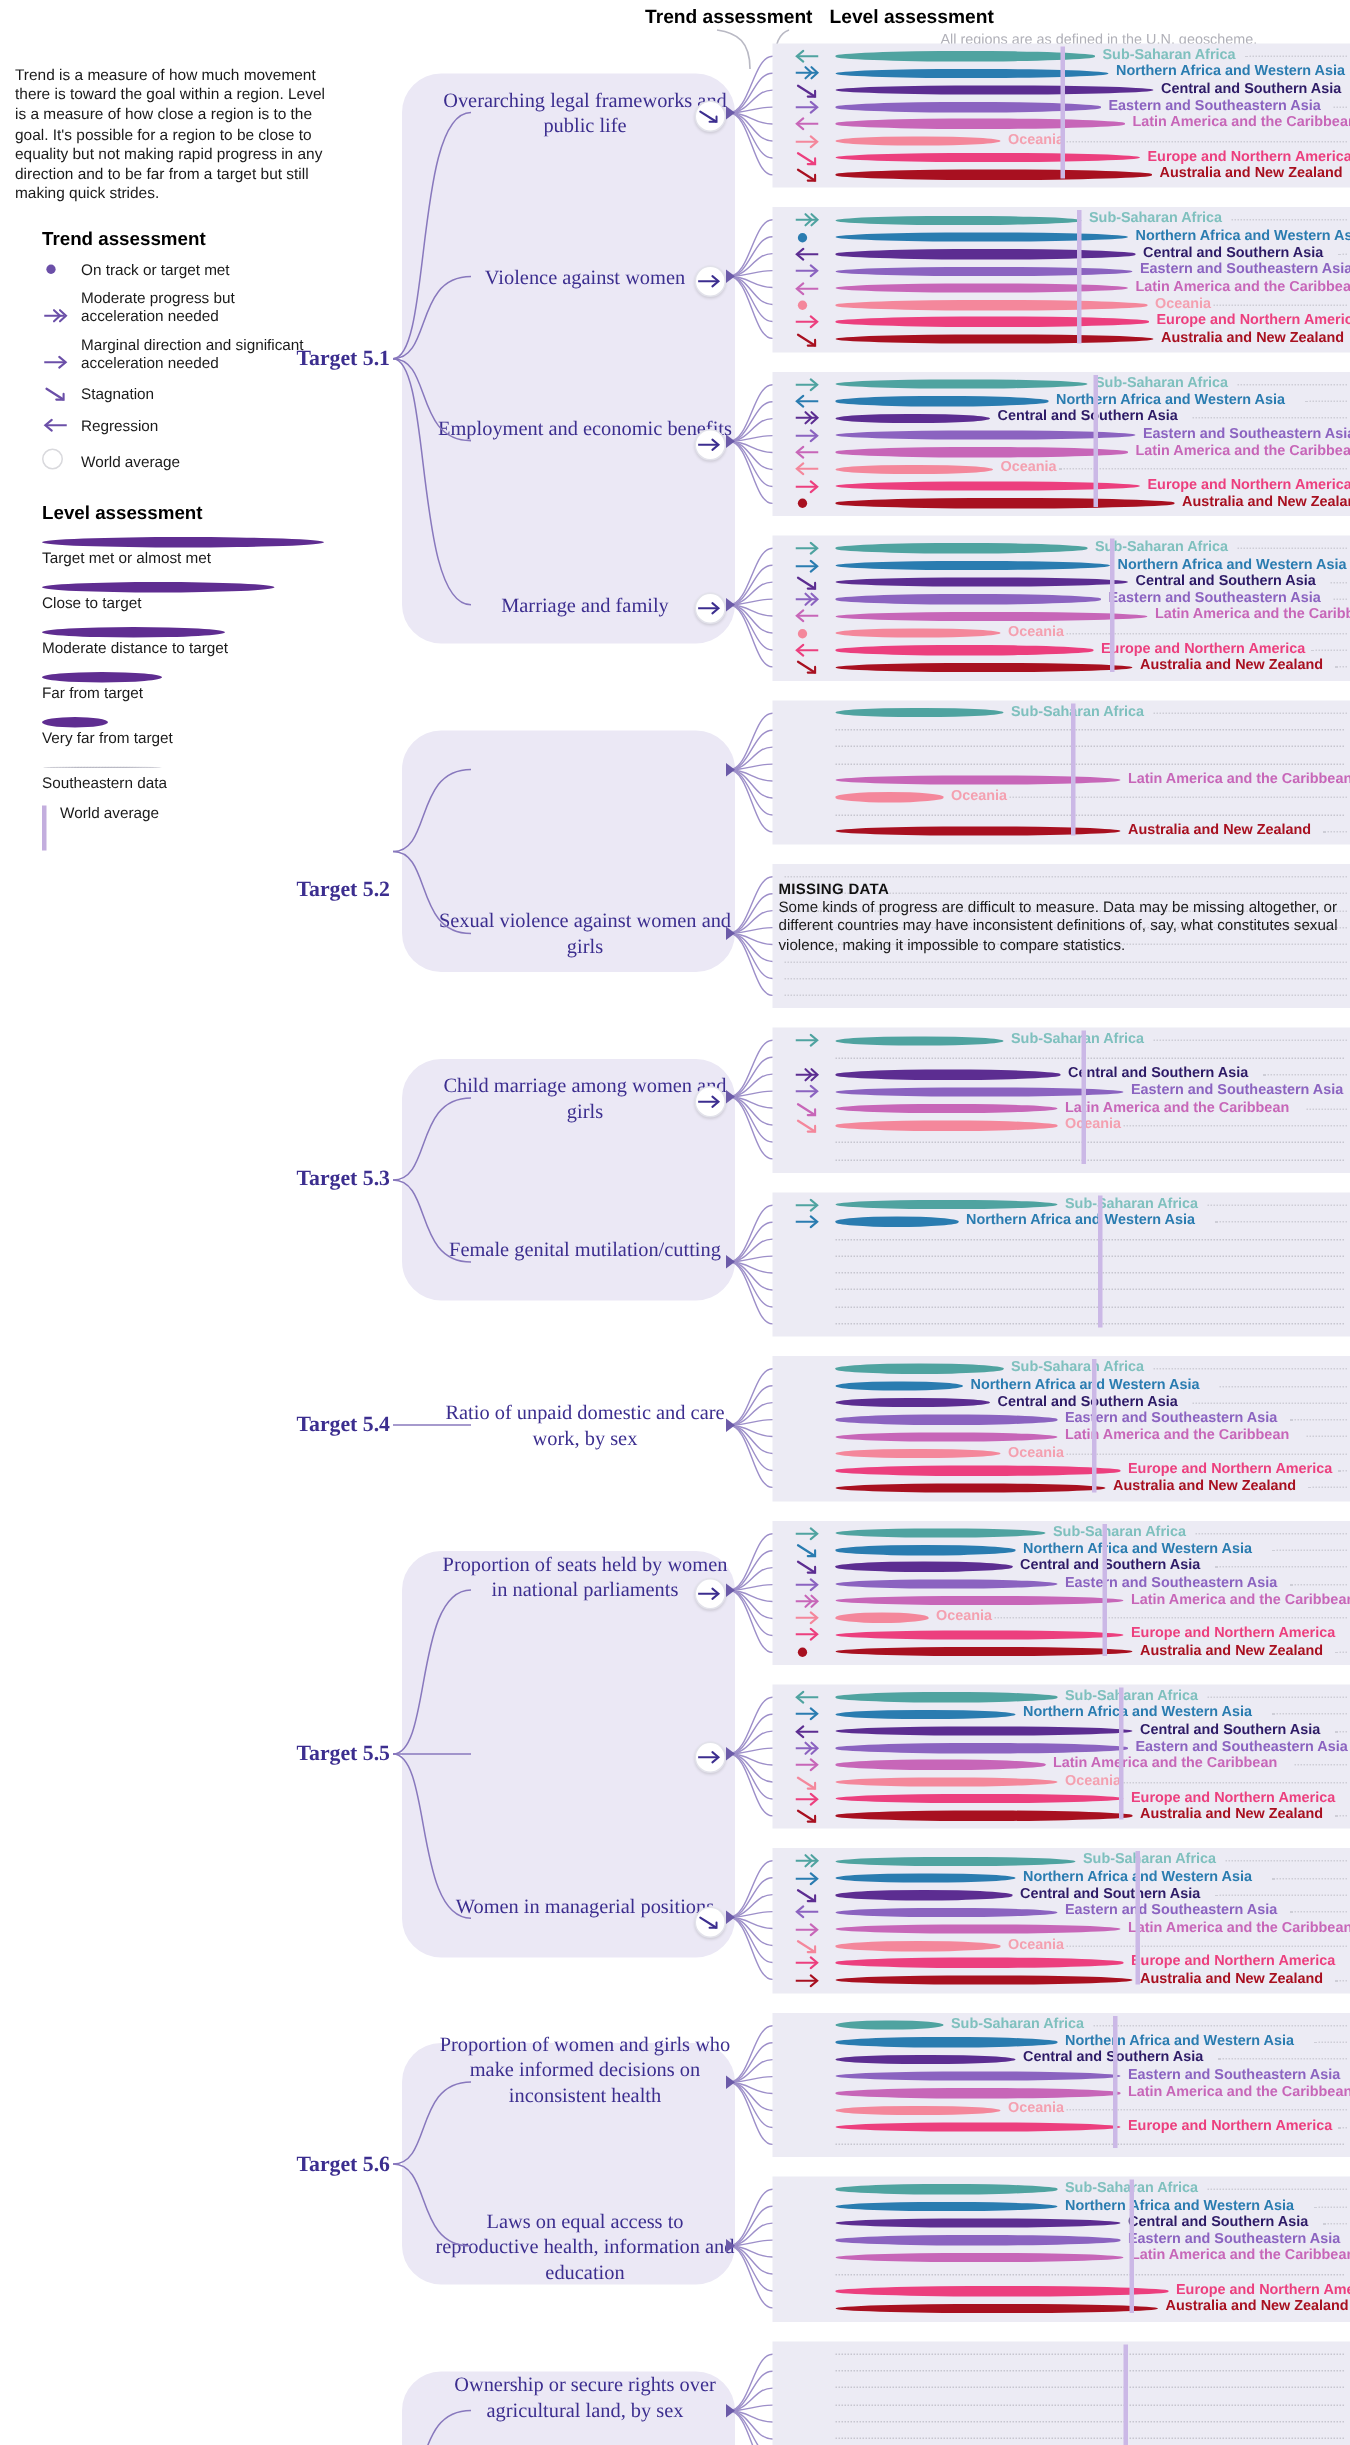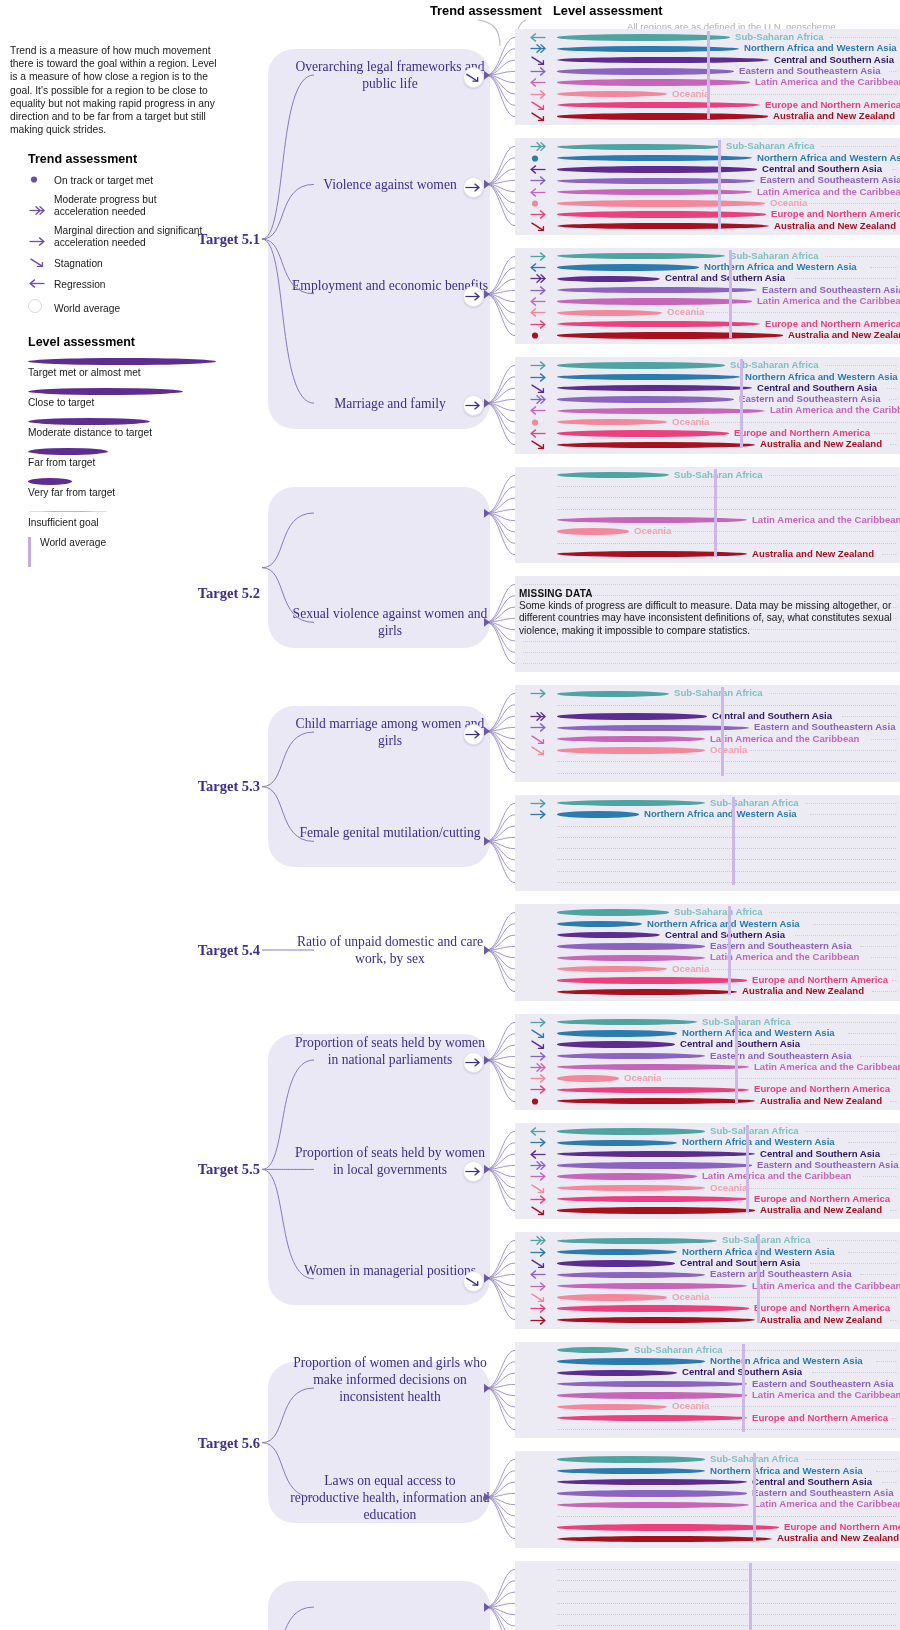--- a/index.html
+++ b/index.html
@@ -196,21 +196,21 @@
         <div class="level-row">
           <div class="level-bar-wrap">
             <div class="lens" style="width: 44px;"></div>
           </div>
           <div class="level-lbl">Very far from target</div>
         </div>
         <div class="level-row">
           <div class="level-bar-wrap">
             <div class="lens dotted" style="width: 80px;"></div>
           </div>
-          <div class="level-lbl">Insufficient goal</div>
+          <div class="level-lbl">Southeastern data</div>
         </div>
       </div>
     <div class="world-avg-row">
       <div class="world-avg-bar"></div>
       <div class="world-avg-lbl">World average</div>
     </div>
   </div>
 </div>
 
 <div class="col-head" id="head-trend">Trend assessment</div>
@@ -1126,21 +1126,20 @@
         <svg width="20" height="11" viewBox="0 0 20 11">
         <path d="M3,2.2 L14,9.2" stroke="#a81020" stroke-width="1.5" fill="none" stroke-linecap="round"></path>
         <path d="M9.5,9.4 L14.4,9.4 L14.4,5.6" stroke="#a81020" stroke-width="1.4" fill="none" stroke-linecap="round"></path>
         </svg>
       </div>
       <div class="bar" style="left: 42px; width: 198px; background: rgb(168, 16, 32);"></div>
       <div class="row-label" style="left: 245px; color: rgb(168, 16, 32);">Australia and New Zealand</div>
       <div class="row-leader" style="left: 375.25px; width: 7.75px;"></div>
     </div>
     <div class="world-tick" style="left: 746px; top: 1125px; height: 88.4px;"></div>
-    <div class="indicator-label" style="left: 290px; top: 1143.7px;">Proportion of seats held by women in local governments</div>
     <div class="node-circle" style="left: 463px; top: 1161.2px;">
       <svg width="20" height="11" viewBox="0 0 20 11">
         <path d="M1.5,5.5 L15.5,5.5" stroke="#3c2e8f" stroke-width="1.3" fill="none"></path>
         <path d="M11.5,1.9 L15.8,5.5 L11.5,9.1" stroke="#3c2e8f" stroke-width="1.4" fill="none" stroke-linecap="round"></path>
       </svg>
     </div>
     <svg class="branch-svg" width="60" height="104.4" style="left: 484px; top: 1119px;">
       <path d="M2,50.200000000000045 C16,50.200000000000045 18,12.5 31,12.5" stroke="#9d8fc9" fill="none" stroke-width="0.95"></path>
       <path d="M2,50.200000000000045 C16,50.200000000000045 18,23.8 31,23.8" stroke="#9d8fc9" fill="none" stroke-width="0.95"></path>
       <path d="M2,50.200000000000045 C16,50.200000000000045 18,35.1 31,35.1" stroke="#9d8fc9" fill="none" stroke-width="0.95"></path>
@@ -1380,20 +1379,21 @@
     <div class="row" style="top: 1597.5px;">
       <div class="bar nodata" style="left: 42px; width: 339px;"></div>
     </div>
     <div class="row" style="top: 1608.8px;">
       <div class="bar nodata" style="left: 42px; width: 339px;"></div>
     </div>
     <div class="row" style="top: 1620.1px;">
       <div class="bar nodata" style="left: 42px; width: 339px;"></div>
     </div>
     <div class="world-tick" style="left: 749px; top: 1562.6px; height: 88.4px;"></div>
+    <div class="indicator-label" style="left: 290px; top: 1581.3px;">Ownership or secure rights over agricultural land, by sex</div>
     <svg class="branch-svg" width="60" height="104.4" style="left: 484px; top: 1556.6px;">
       <path d="M2,50.200000000000045 C16,50.200000000000045 18,12.5 31,12.5" stroke="#9d8fc9" fill="none" stroke-width="0.95"></path>
       <path d="M2,50.200000000000045 C16,50.200000000000045 18,23.8 31,23.8" stroke="#9d8fc9" fill="none" stroke-width="0.95"></path>
       <path d="M2,50.200000000000045 C16,50.200000000000045 18,35.1 31,35.1" stroke="#9d8fc9" fill="none" stroke-width="0.95"></path>
       <path d="M2,50.200000000000045 C16,50.200000000000045 18,46.400000000000006 31,46.400000000000006" stroke="#9d8fc9" fill="none" stroke-width="0.95"></path>
       <path d="M2,50.200000000000045 C16,50.200000000000045 18,57.7 31,57.7" stroke="#9d8fc9" fill="none" stroke-width="0.95"></path>
       <path d="M2,50.200000000000045 C16,50.200000000000045 18,69 31,69" stroke="#9d8fc9" fill="none" stroke-width="0.95"></path>
       <path d="M2,50.200000000000045 C16,50.200000000000045 18,80.30000000000001 31,80.30000000000001" stroke="#9d8fc9" fill="none" stroke-width="0.95"></path>
       <path d="M2,50.200000000000045 C16,50.200000000000045 18,91.60000000000001 31,91.60000000000001" stroke="#9d8fc9" fill="none" stroke-width="0.95"></path>
       <path d="M0,45.700000000000045 L6,50.200000000000045 L0,54.700000000000045 Z" fill="#6b5aa8"></path>

